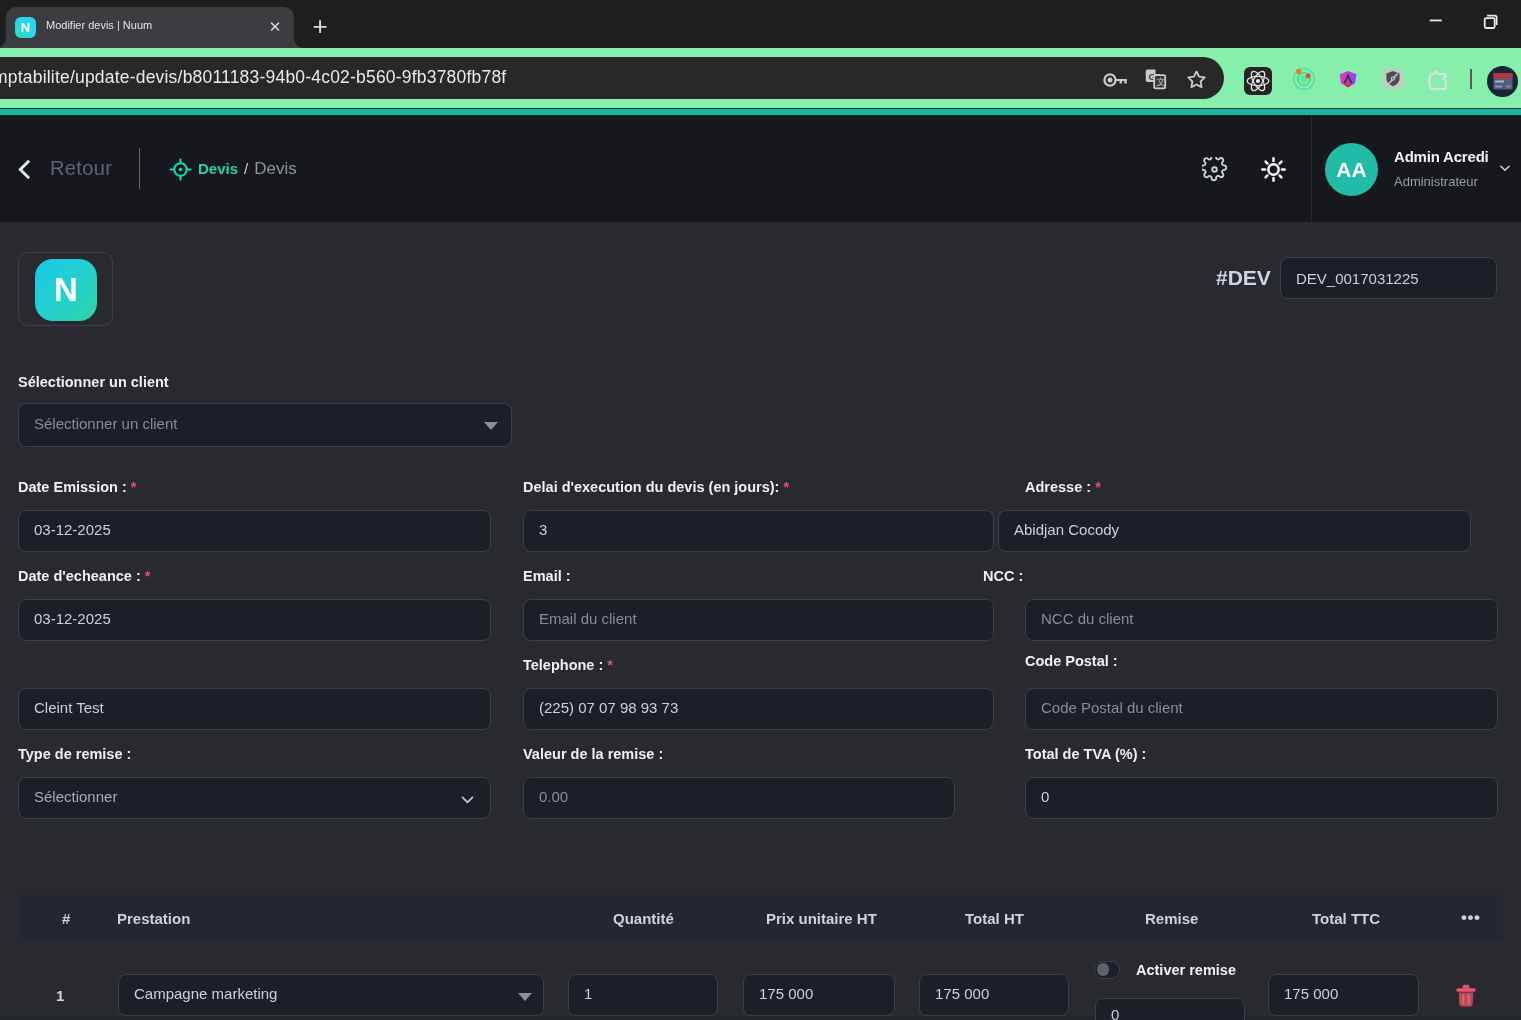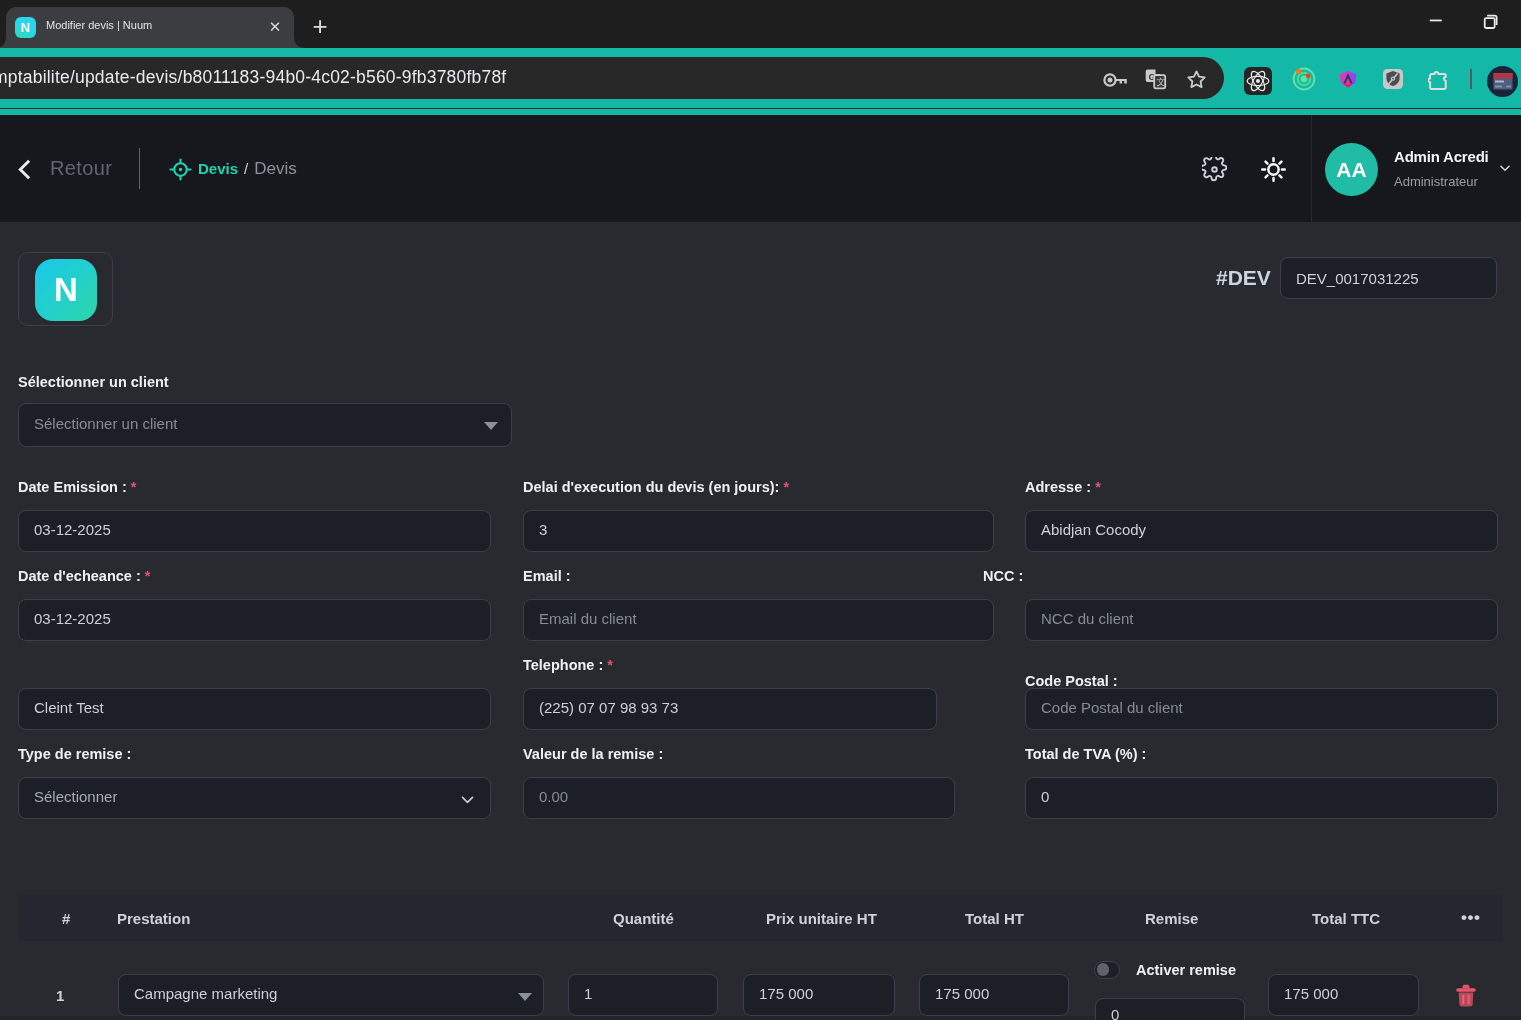--- a/index.html
+++ b/index.html
@@ -21,21 +21,21 @@
 .tabcurve.r { right:-10px; }
 .tabcurve i { position:absolute; bottom:0; width:10px; height:10px; background:#1f1f1f; display:block; }
 .tabcurve.l i { border-bottom-right-radius:10px; }
 .tabcurve.r i { border-bottom-left-radius:10px; }
 #newtab { position:absolute; left:304px; top:10px; width:32px; height:32px; color:#dcdcdd; font-size:26px;
   font-weight:400; display:flex; align-items:center; justify-content:center; }
 .winctl { position:absolute; top:0; height:40px; color:#e5e5e5; }
 #minbtn { left:1410px; width:52px; }
 #maxbtn { left:1462px; width:52px; }
 
-#toolbar { position:absolute; left:0; top:48px; width:1521px; height:60px; background:#14b8a6; }
+#toolbar { position:absolute; left:0; top:48px; width:1521px; height:60px; background:#86efac; }
 #omnibox { position:absolute; left:-30px; top:9px; width:1254px; height:42px; background:#282829;
   border-radius:21px; }
 #omnibox .url { position:absolute; left:30px; top:10px; font-size:17.5px; color:#e8eaed; letter-spacing:0.2px; }
 .exticon { position:absolute; top:19px; width:28px; height:28px; border-radius:6px; display:flex; align-items:center; justify-content:center; }
 #tealline { position:absolute; left:0; top:109px; width:1521px; height:6px; background:#16b8a4; }
 
 #appheader { position:absolute; left:0; top:115px; width:1521px; height:107px; background:#16181d; }
 #appheader .vdiv1 { position:absolute; left:139px; top:33px; width:1px; height:41px; background:#60656c; }
 #appheader .vdiv2 { position:absolute; left:1311px; top:0; width:1px; height:107px; background:#272b31; }
 #retour { position:absolute; left:50px; top:42px; font-size:20px; color:#5f6674; letter-spacing:0.4px; }
@@ -211,34 +211,34 @@
   <div class="lbl" id="selclientlbl">Sélectionner un client</div>
   <div class="inp ph" id="selclient">Sélectionner un client
     <div class="caret" style="right:13px; top:18px;"></div>
   </div>
 
   <div class="lbl" style="left:18px; top:257px;">Date Emission : <span class="st">*</span></div>
   <div class="inp" style="left:18px; top:288px; width:473px; height:42px;">03-12-2025</div>
   <div class="lbl" style="left:523px; top:257px;">Delai d'execution du devis (en jours): <span class="st">*</span></div>
   <div class="inp" style="left:523px; top:288px; width:471px; height:42px;">3</div>
   <div class="lbl" style="left:1025px; top:257px;">Adresse : <span class="st">*</span></div>
-  <div class="inp" style="left:1025px; top:288px; width:473px; height:42px;text-align:right;">Abidjan Cocody</div>
+  <div class="inp" style="left:998px; top:288px; width:473px; height:42px;text-align:right;">Abidjan Cocody</div>
 
   <div class="lbl" style="left:18px; top:346px;">Date d'echeance : <span class="st">*</span></div>
   <div class="inp" style="left:18px; top:377px; width:473px; height:42px;">03-12-2025</div>
   <div class="lbl" style="left:523px; top:346px;">Email :</div>
   <div class="inp ph" style="left:523px; top:377px; width:471px; height:42px;">Email du client</div>
   <div class="lbl" style="left:983px; top:346px;">NCC :</div>
   <div class="inp ph" style="left:1025px; top:377px; width:473px; height:42px;">NCC du client</div>
 
   <div class="lbl" style="left:18px; top:435px;margin-top:44px;">Client : <span class="st">*</span></div>
   <div class="inp" style="left:18px; top:466px; width:473px; height:42px;">Cleint Test</div>
   <div class="lbl" style="left:523px; top:435px;">Telephone : <span class="st">*</span></div>
-  <div class="inp" style="left:523px; top:466px; width:414px; height:42px;">(225) 07 07 98 93 73</div>
-  <div class="lbl" style="left:1025px; top:451px;">Code Postal :</div>
+  <div class="inp" style="left:523px; top:466px; width:471px; height:42px;">(225) 07 07 98 93 73</div>
+  <div class="lbl" style="left:1025px; top:431px;">Code Postal :</div>
   <div class="inp ph" style="left:1025px; top:466px; width:473px; height:42px;">Code Postal du client</div>
 
   <div class="lbl" style="left:18px; top:524px;">Type de remise :</div>
   <div class="inp" style="left:18px; top:555px; width:473px; height:42px; color:#a6adb8;">Sélectionner
     <svg style="position:absolute; right:14px; top:13px;" width="17" height="17" viewBox="0 0 24 24" fill="none" stroke="#c6cad1" stroke-width="2.4" stroke-linecap="round" stroke-linejoin="round">
         <polyline points="5 9 12 16 19 9"></polyline>
       </svg>
   </div>
   <div class="lbl" style="left:523px; top:524px;">Valeur de la remise :</div>
   <div class="inp ph" style="left:523px; top:555px; width:432px; height:42px;">0.00</div>

